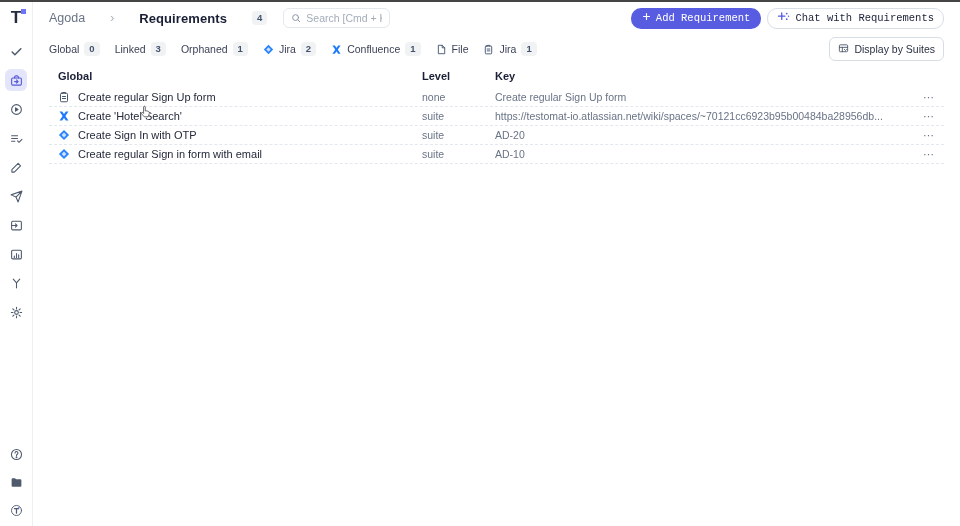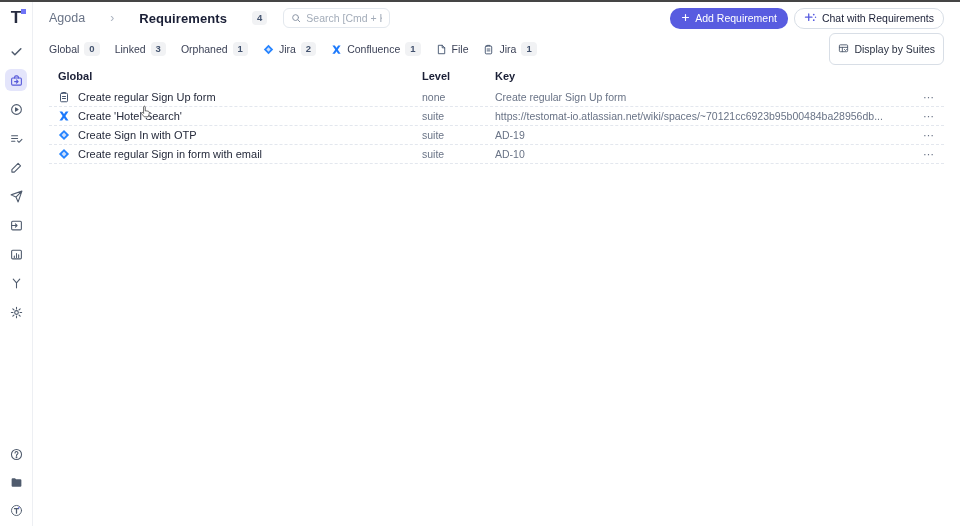--- a/index.html
+++ b/index.html
@@ -50,36 +50,36 @@
     border: 1px solid #e3e8ee; border-radius: 6px;
     display: flex; align-items: center; padding: 0 7px; gap: 5px; color: #a3acb9;
     background: #fff;
   }
   .search-box svg { width: 10px; height: 10px; flex: 0 0 auto; }
   .search-box input {
     border: none; outline: none; width: 100%; font-size: 10.5px;
     font-family: "Liberation Sans", sans-serif; color: #3c4257; background: transparent;
   }
   .search-box input::placeholder { color: #a3acb9; }
-  .topbar-actions { margin-left: auto; display: flex; align-items: center; gap: 6px; }
+  .topbar-actions { margin-left: auto; display: flex; align-items: center; gap: 6px; font-family: Liberation Mono, monospace; }
   .btn { display: flex; align-items: center; gap: 5px; height: 21px; border-radius: 10px; font-size: 10.5px; cursor: pointer; white-space: nowrap; }
   .btn-primary { background: var(--accent, #585ce0); color: #fff; padding: 0 11px; font-weight: 500; }
   .btn-primary svg { width: 9px; height: 9px; }
   .btn-outline { background: #fff; border: 1px solid #d8dee6; color: #1a1f36; padding: 0 9px; }
   .btn-outline svg { width: 13px; height: 11px; }
 
   
   .filterbar { margin-top: 4px; height: 22px; display: flex; align-items: center; gap: 15px; }
   .filter-tab { display: flex; align-items: center; gap: 5px; cursor: pointer; }
   .filter-tab .flabel { font-size: 10.5px; color: #3c4257; }
   .filter-tab .ficon { display: flex; }
   .filter-tab .ficon svg { width: 11px; height: 11px; }
   .display-btn {
     margin-left: auto; display: flex; align-items: center; gap: 5px;
-    border: 1px solid #d8dee6; border-radius: 6px; height: 32px; padding: 0 8px;
+    border: 1px solid #d8dee6; border-radius: 6px; height: 24px; padding: 0 8px;
     font-size: 10.5px; color: #2a3142; cursor: pointer; background: #fff;
   }
   .display-btn svg { width: 11px; height: 11px; color: #4f5b6d; }
 
   
   .req-table { margin-top: 6px; }
   .tgrid { display: grid; grid-template-columns: 364px 73px 1fr 34px; align-items: center; padding-left: 9px; }
   .thead { height: 20px; margin-bottom: 2px; }
   .thead .th { font-size: 11px; font-weight: 700; color: #1a1f36; }
   .trow { height: 19px; border-bottom: 1px dashed #e3e7ee; cursor: pointer; }
@@ -361,21 +361,21 @@
       <div class="tcell-title">
         <span class="ricon">
               <svg viewBox="0 0 24 24">
                 <path d="M12 1.8L22.2 12 12 22.2 1.8 12z" fill="#2684ff"></path>
                 <path d="M12 7.2l4.8 4.8-4.8 4.8-4.8-4.8z" fill="#cfe1fd"></path>
               </svg>
             </span>
         <span class="row-title">Create Sign In with OTP</span>
       </div>
       <span class="row-level">suite</span>
-      <span class="row-key">AD-19</span>
+      <span class="row-key">AD-20</span>
       <span class="row-menu">⋯</span>
     </div>
         <div class="tgrid trow">
       <div class="tcell-title">
         <span class="ricon">
               <svg viewBox="0 0 24 24">
                 <path d="M12 1.8L22.2 12 12 22.2 1.8 12z" fill="#2684ff"></path>
                 <path d="M12 7.2l4.8 4.8-4.8 4.8-4.8-4.8z" fill="#cfe1fd"></path>
               </svg>
             </span>

